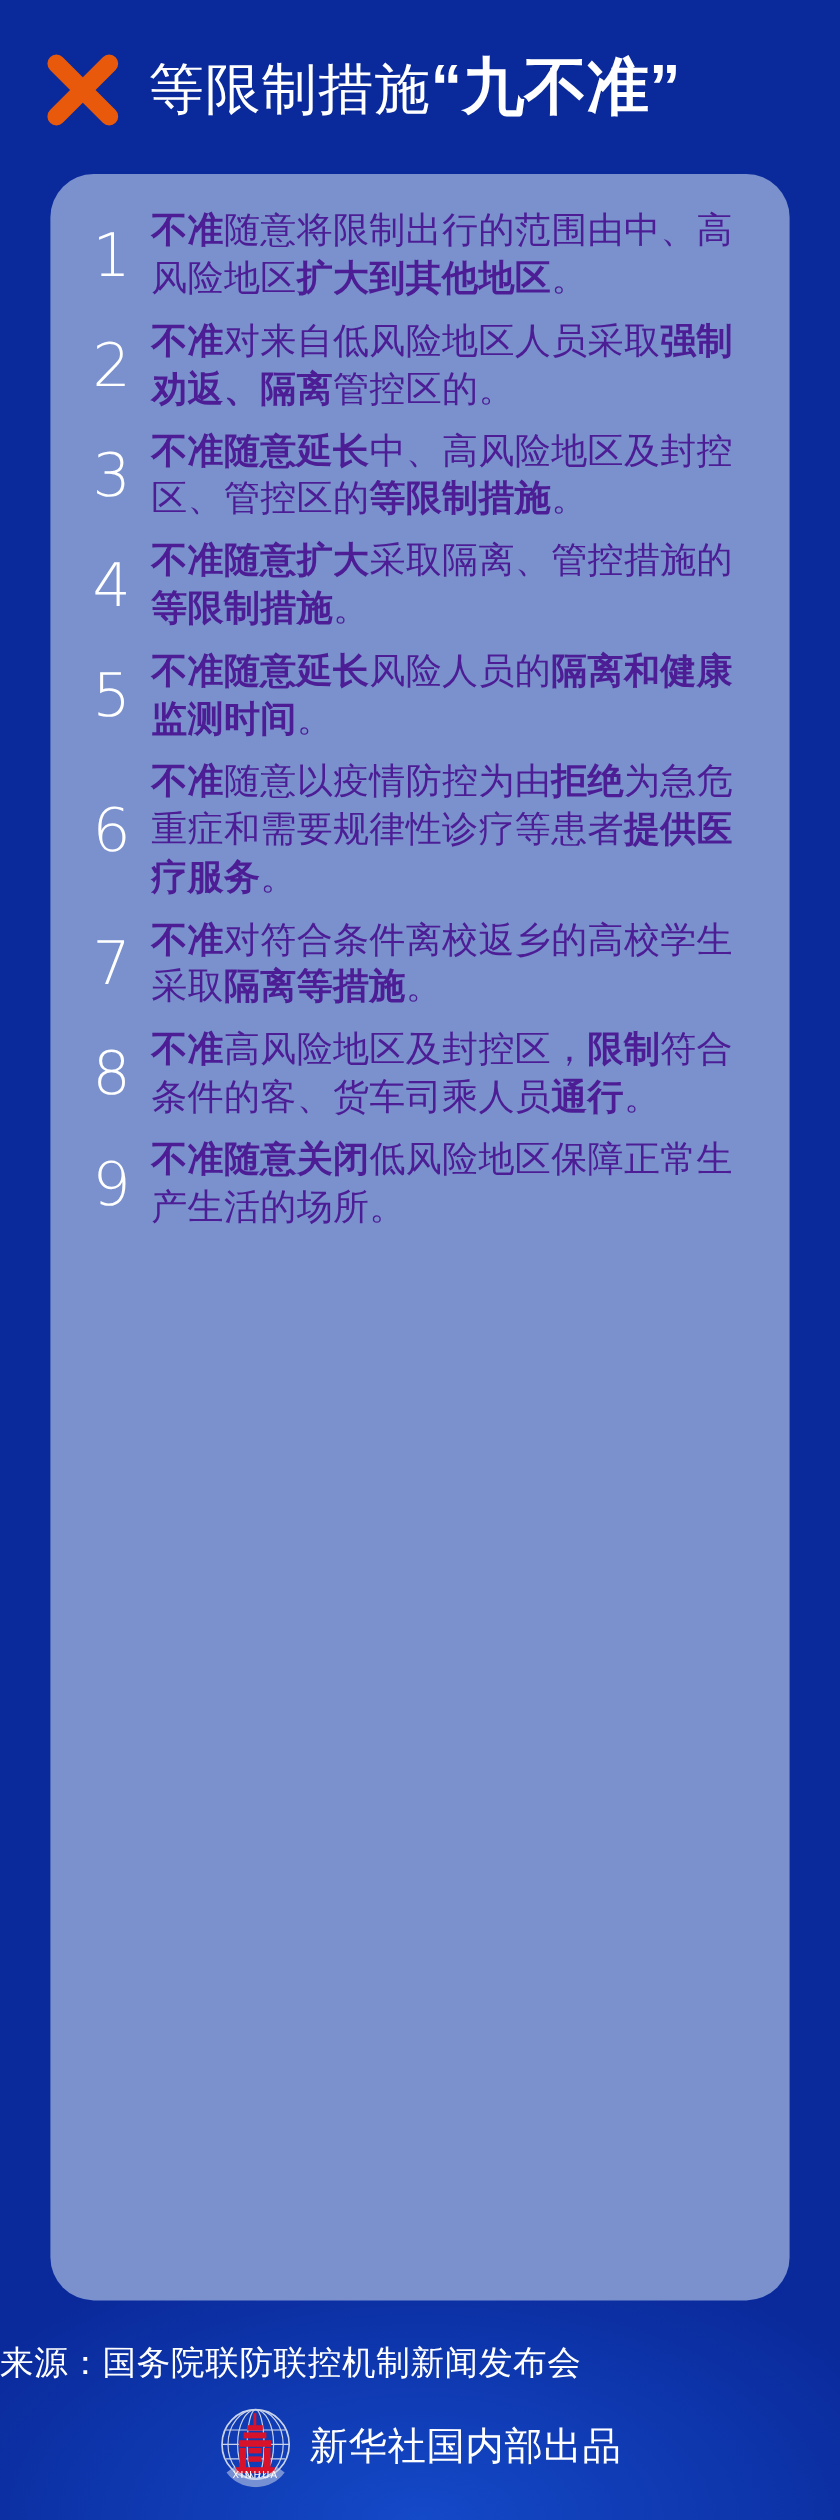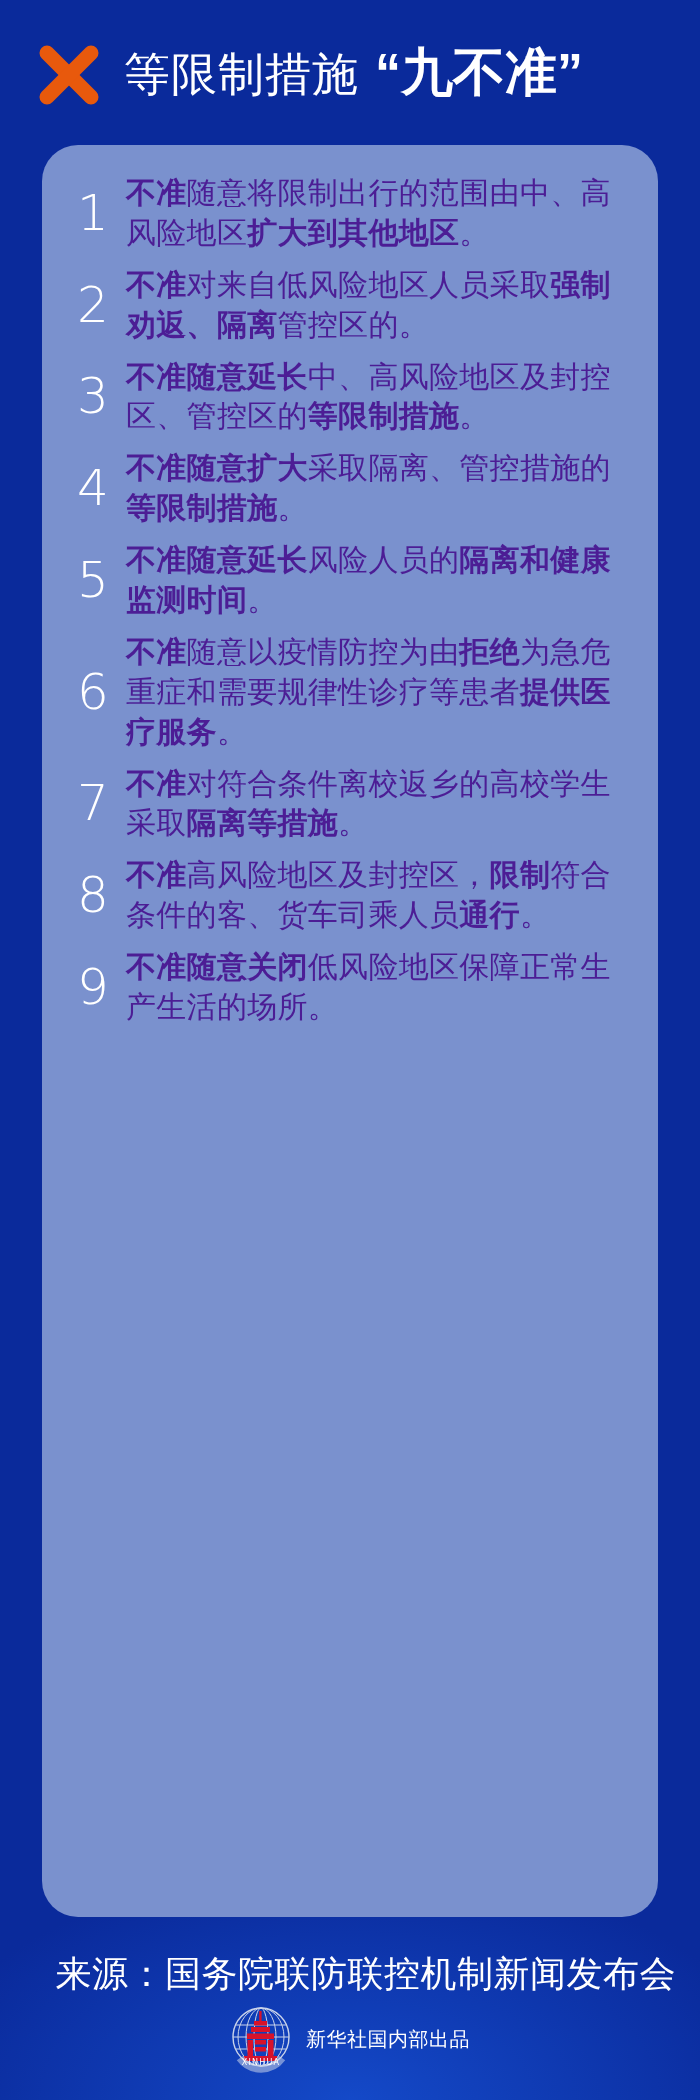--- a/index.html
+++ b/index.html
@@ -47,21 +47,20 @@
     color: #FFFFFF;
     font-size: 46px;
     font-weight: 500;
     letter-spacing: 1px;
   }
   .title-quote {
     color: #FFFFFF;
     font-size: 52px;
     font-weight: bold;
     letter-spacing: 0px;
-    margin-left: 16px;
   }
 
   
   .card {
     position: absolute;
     left: 42px;
     top: 145px;
     width: 616px;
     height: 1772px;
     background: #7A91CE;
@@ -105,42 +104,42 @@
     position: absolute;
     left: 0;
     top: 1917px;
     width: 700px;
     height: 183px;
   }
   .source {
     position: absolute;
     top: 33px;
     width: 676px;
-    text-align: right;
-    color: #FFFFFF;
-    font-size: 36px;
+    text-align: left;
+    color: #FFFFFF;
+    font-size: 28px;
     font-weight: 500;
     letter-spacing: 0.5px;
   }
   .credit {
     position: absolute;
     top: 88px;
     width: 700px;
     display: flex;
     align-items: center;
     justify-content: center;
   }
   .logo {
     width: 62px; height: 68px;
     margin-right: 14px;
     flex: 0 0 auto;
   }
   .credit-text {
     color: #FFFFFF;
-    font-size: 20px;
+    font-size: 32px;
     font-weight: 500;
     letter-spacing: 0.5px;
   }
 </style>
 </head>
 <body>
 
 <div class="poster">
 
   <div class="header">

